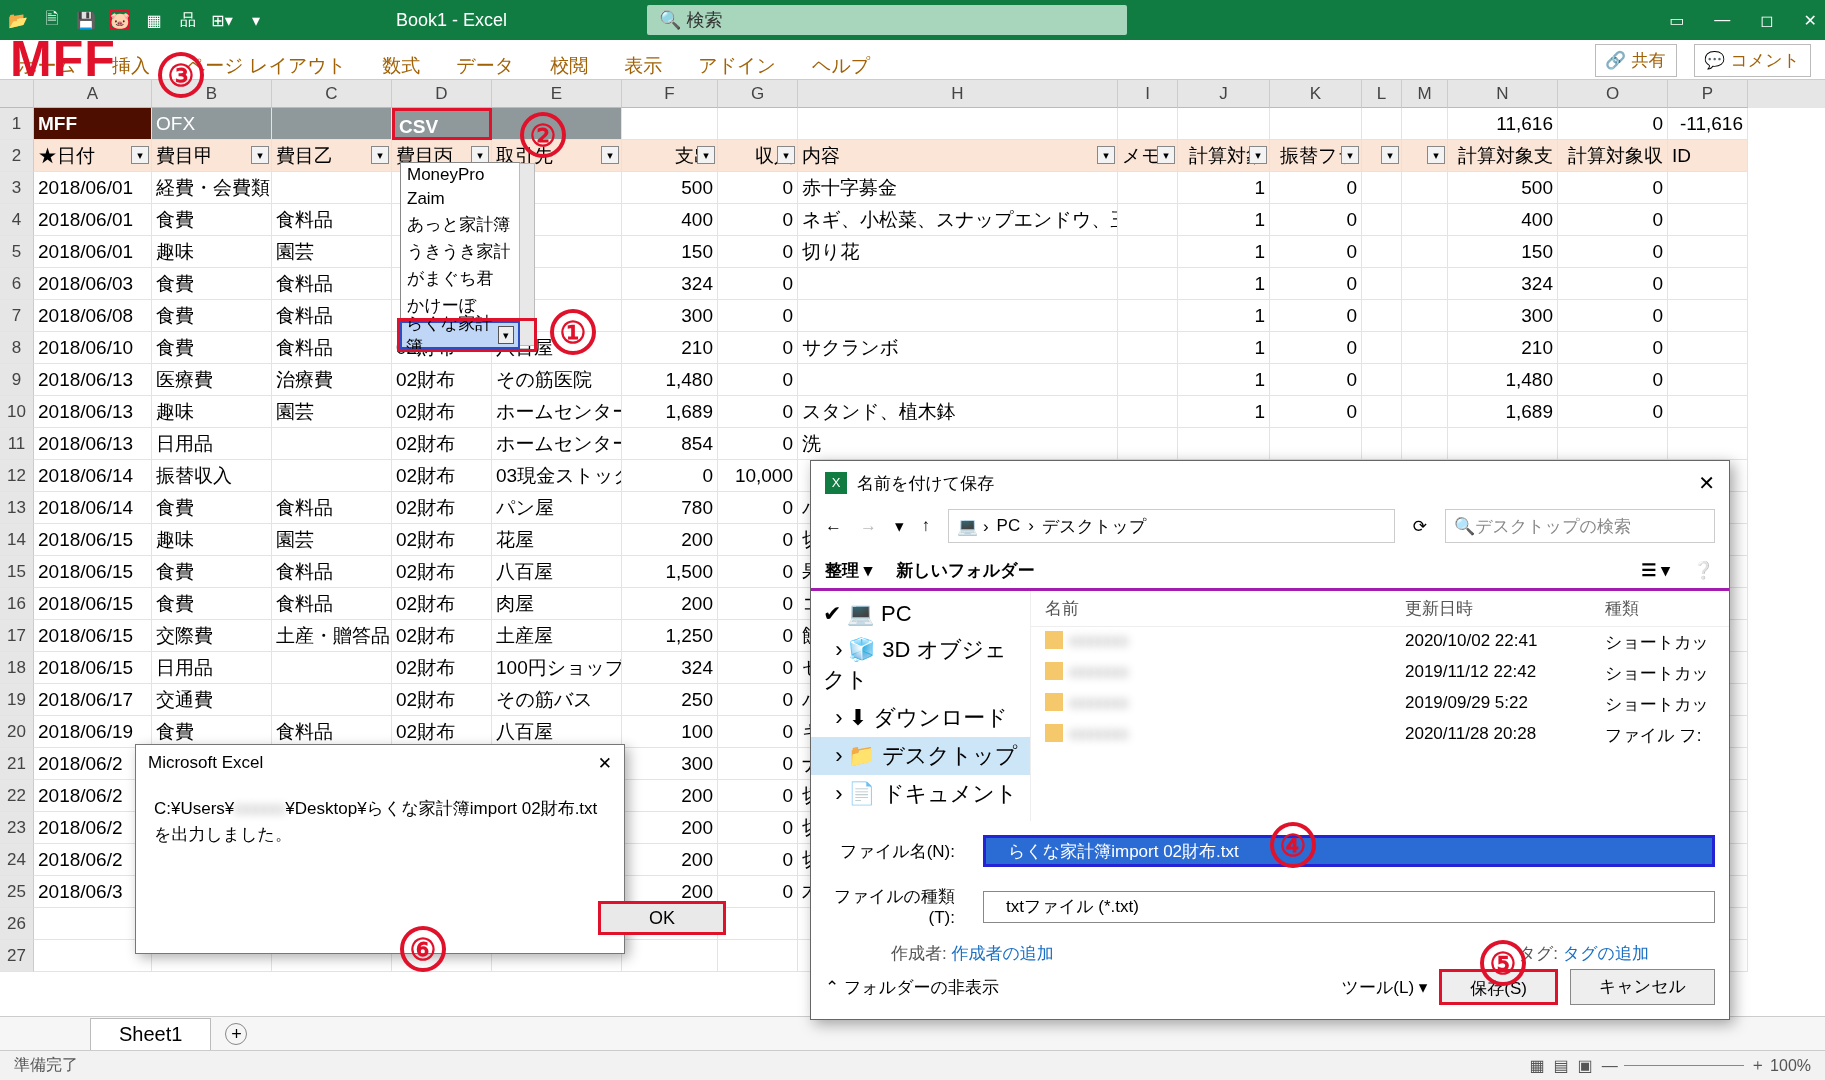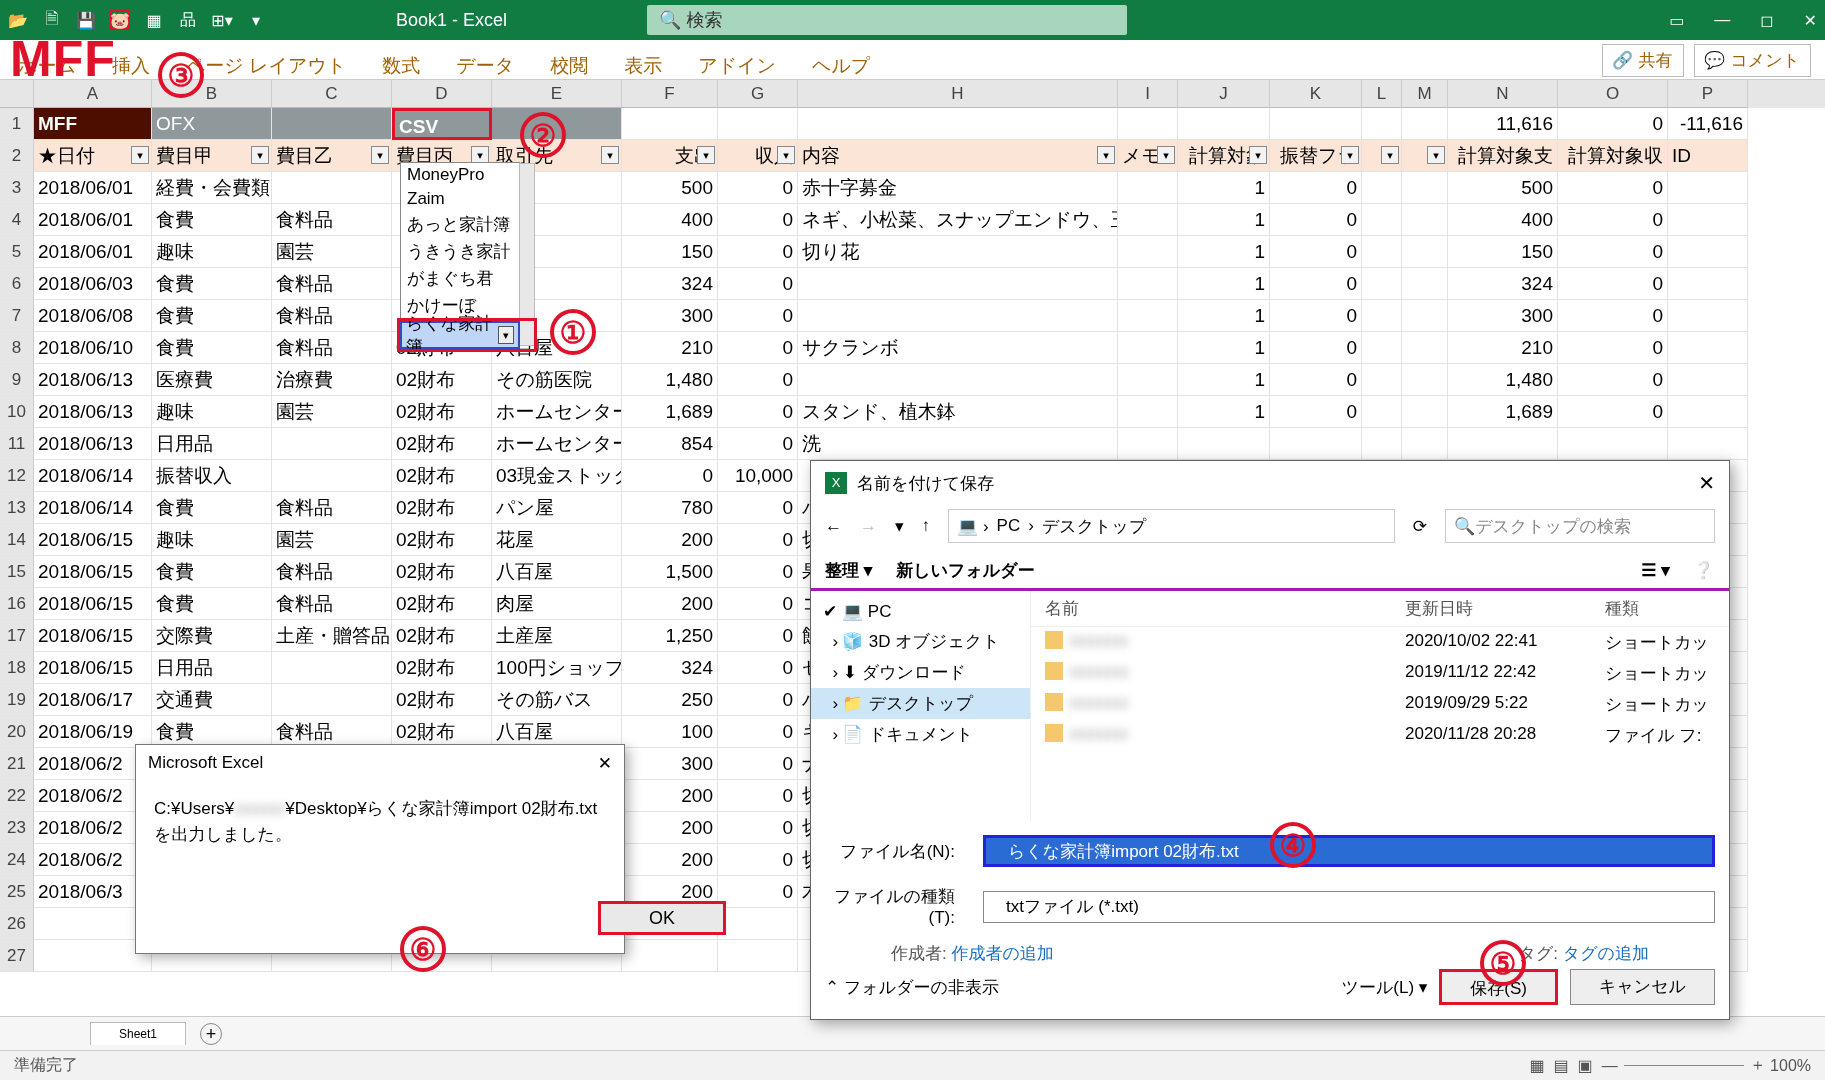--- a/index.html
+++ b/index.html
@@ -12,21 +12,21 @@
 .titlebar .title { flex: 0 0 auto; margin-left: 130px; font-size: 18px; }
 .titlebar .search { margin-left: 140px; background: #a7d6bd; height: 30px; width: 480px; display: flex; align-items: center; color: #333; padding: 0 12px; border-radius: 2px; }
 .titlebar .spacer { flex: 1; }
 .titlebar .wbtns { display: flex; gap: 30px; }
 .titlebar .wbtns span { font-size: 16px; }
 
 .qa-hi { border: 2px solid #e0112b; padding: 2px; }
 
 
 .ribbon { height: 40px; display: flex; align-items: flex-end; gap: 36px; padding: 0 18px; font-size: 19px; color: #a16207; border-bottom: 1px solid #ccc; position: relative; }
-.share-row { position:absolute; right:14px; top:4px; display:flex; gap:10px;}
+.share-row { position:absolute; right:14px; top:4px; display:flex; gap:17px;}
 .shbtn { border:1px solid #bbb; padding:4px 10px; font-size:17px; background:#fff;}
 
 
 .mff { position: absolute; left: 10px; top: 30px; color: #e0112b; font-size: 50px; font-weight: 900; letter-spacing: 1px; z-index: 50; }
 
 
 .circ { position: absolute; z-index: 80; width: 46px; height: 46px; border: 4px solid #e0112b; border-radius: 50%; color: #e0112b; font-size: 30px; font-weight: 700; display: flex; align-items: center; justify-content: center; background: rgba(255,255,255,0); }
 .c1 { left: 550px; top: 309px; }
 .c2 { left: 520px; top: 112px; }
 .c3 { left: 158px; top: 52px; }
@@ -69,21 +69,21 @@
 .savedlg { position:absolute; left:810px; top:460px; width:920px; height:560px; background:#fff; border:1px solid #666; box-shadow:4px 4px 14px rgba(0,0,0,.35); z-index:75; font-size:17px;}
 .savedlg .ti { display:flex; align-items:center; padding:10px 14px; }
 .savedlg .ti .xl { width:22px; height:22px; background:#107c41; color:#fff; font-size:13px; text-align:center; line-height:22px; margin-right:10px;}
 .savedlg .ti .close { margin-left:auto; font-size:20px;}
 .savedlg .nav { display:flex; align-items:center; gap:18px; padding:4px 14px 10px;}
 .savedlg .nav .bc { display:flex; align-items:center; gap:8px; border:1px solid #ccc; flex:1; height:34px; padding:0 8px;}
 .savedlg .nav .srch { border:1px solid #ccc; height:34px; width:270px; display:flex; align-items:center; padding:0 8px; color:#888;}
 .savedlg .tool { display:flex; align-items:center; gap:24px; padding:6px 14px; border-bottom:3px solid #a21caf;font-weight:bold;}
 .savedlg .tool .sp { flex:1;}
 .savedlg .body { display:flex; height:230px;}
-.savedlg .tree { width:220px; border-right:1px solid #eee; padding:6px 0; font-size:17px;}
+.savedlg .tree { width:220px; border-right:1px solid #eee; padding:6px 0; font-size:22px;}
 .savedlg .tree div { padding:4px 12px;}
 .savedlg .tree .sel { background:#cde6f7;}
 .savedlg .list { flex:1; position:relative;}
 .savedlg .list .lh { display:flex; padding:6px 14px; color:#555; border-bottom:1px solid #eee;}
 .savedlg .list .row { display:flex; padding:4px 14px;}
 .savedlg .list .n { flex:1;}
 .savedlg .list .d { width:200px;}
 .savedlg .list .k { width:110px;}
 .savedlg .fn { padding:14px 14px 4px; display:flex; align-items:center; gap:28px;}
 .savedlg .fn label { width:130px; text-align:right;}
@@ -95,21 +95,21 @@
 .savedlg .foot .btn { border:1px solid #888; background:#eee; height:36px; padding:0 28px; line-height:34px;}
 .savedlg .foot .save { border:3px solid #e0112b;}
 .fic { width:18px; height:18px; display:inline-block; background:#f5c86b; margin-right:6px; vertical-align:-3px;}
 
 
 .statusbar { position:absolute; bottom:0; left:0; right:0; height:30px; background:#f2f2f2; border-top:1px solid #ccc; display:flex; align-items:center; padding:0 14px; font-size:16px; color:#555;}
 .statusbar .sp{flex:1;}
 
 
 .tabs { position:absolute; bottom:30px; left:0; right:0; height:34px; background:#f6f6f6; border-top:1px solid #ccc; display:flex; align-items:center;}
-.tabs .t { border:1px solid #bbb; border-bottom:none; background:#fff; padding:4px 28px; margin-left:90px; font-size:12px;}
+.tabs .t { border:1px solid #bbb; border-bottom:none; background:#fff; padding:4px 28px; margin-left:90px; font-size:20px;}
 .tabs .plus { margin-left:14px; width:22px; height:22px; border:1px solid #888; border-radius:50%; text-align:center; line-height:20px;}
 
 
 .wR{width:34px;} .wA{width:118px;} .wB{width:120px;} .wC{width:120px;} .wD{width:100px;} .wE{width:130px;} .wF{width:96px;} .wG{width:80px;} .wH{width:320px;} .wI{width:60px;} .wJ{width:92px;} .wK{width:92px;} .wL{width:40px;} .wM{width:46px;} .wN{width:110px;} .wO{width:110px;} .wP{width:80px;}
 </style>
 </head>
 <body>
 
 <div class="titlebar">
   <div class="qa">

